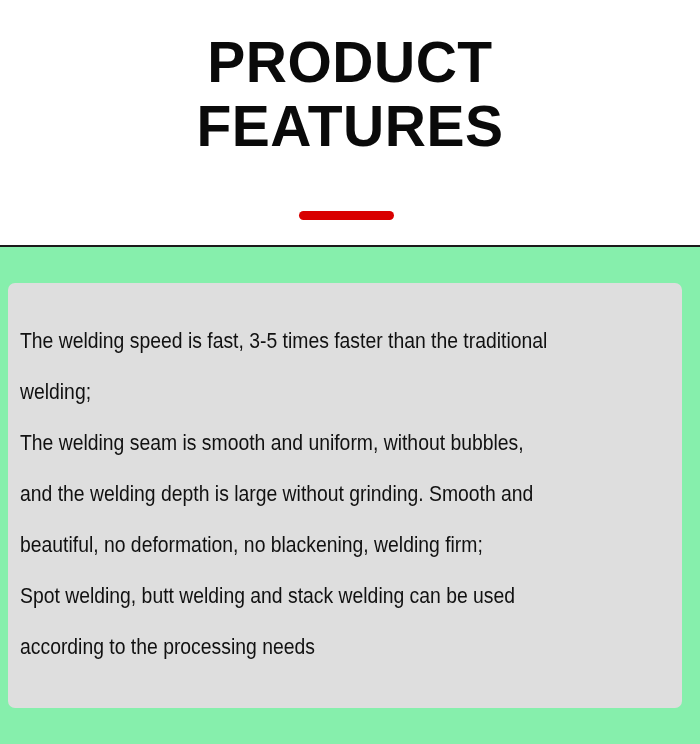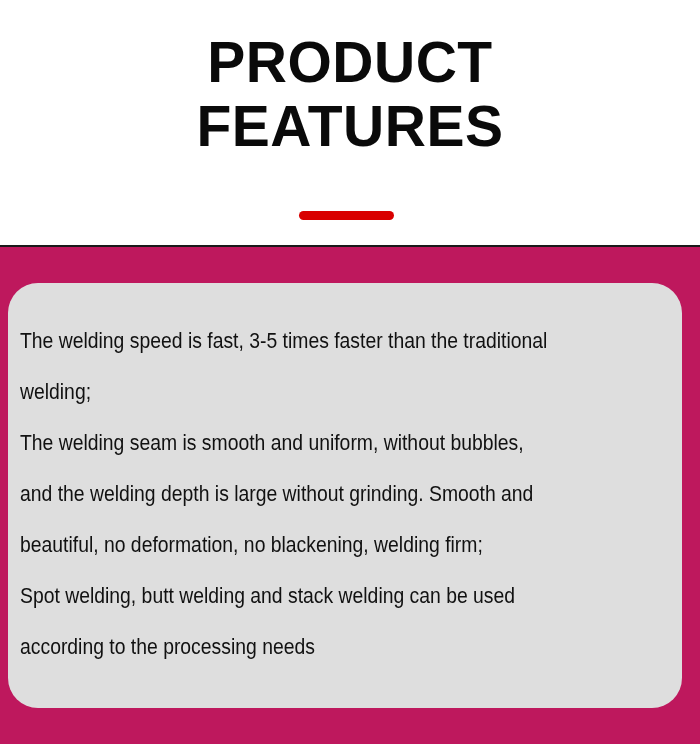--- a/index.html
+++ b/index.html
@@ -12,21 +12,21 @@
     background: #ffffff;
     font-family: "Liberation Sans", "DejaVu Sans", sans-serif;
     overflow: hidden;
     position: relative;
   }
 
   .page {
     position: relative;
     width: 700px;
     height: 744px;
-    background: #be185d;
+    background: #86efac;
   }
 
   
   .header {
     position: absolute;
     left: 0;
     top: 0;
     width: 700px;
     height: 245px;
     background: #ffffff;
@@ -68,21 +68,21 @@
   }
 
   
   .feature-panel {
     position: absolute;
     left: 8px;
     top: 283px;
     width: 674px;
     height: 425px;
     background: #dedede;
-    border-radius: 30px;
+    border-radius: 7px;
     box-sizing: border-box;
     padding: 0;
   }
 
   .feature-text {
     position: absolute;
     left: 12px;
     top: 32px;
     width: 655px;
     font-family: "Liberation Sans Narrow", "Liberation Sans", "DejaVu Sans", sans-serif;

